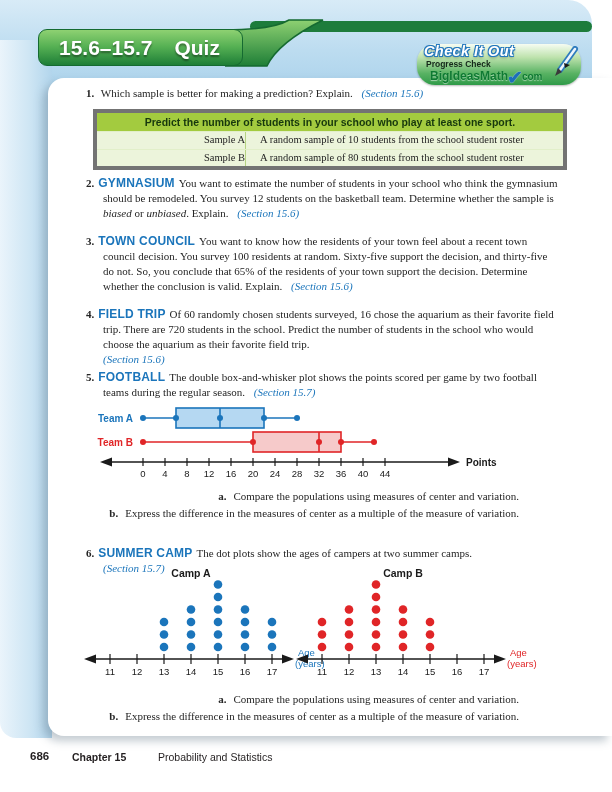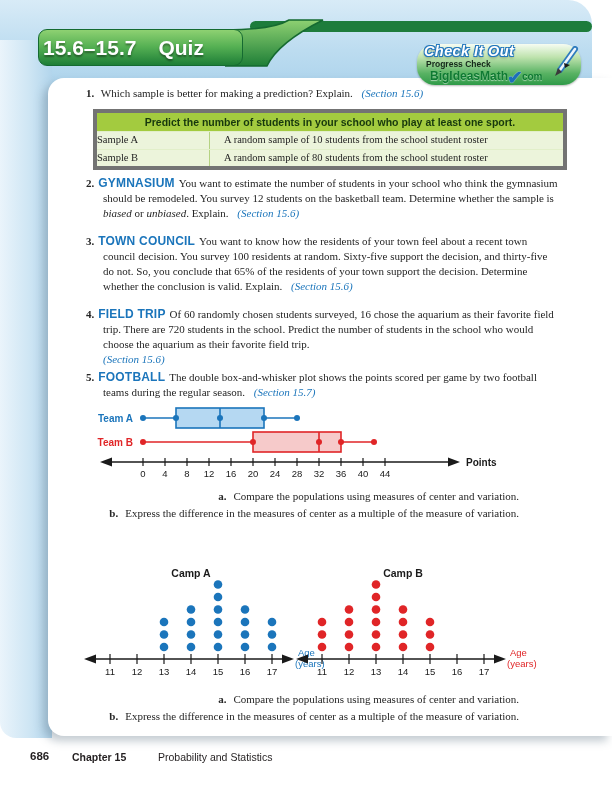--- a/index.html
+++ b/index.html
@@ -5,21 +5,21 @@
   html,body{margin:0;padding:0;}
   body{width:612px;height:792px;background:#ffffff;font-family:"Liberation Serif",serif;color:#252525;position:relative;overflow:hidden;}
   .page{position:absolute;left:0;top:0;width:612px;height:792px;overflow:hidden;}
 
   
   .blue-top{position:absolute;left:0;top:0;width:592px;height:84px;background:linear-gradient(180deg,#d8ebf7 0%,#bcdcf0 60%,#aed4ec 100%);border-radius:0 24px 0 0;}
   .blue-left{position:absolute;left:0;top:40px;width:52px;height:698px;background:linear-gradient(90deg,#eaf4fb 0%,#cfe6f4 55%,#b2d5ec 100%);border-radius:0 0 0 16px;}
   .panel{position:absolute;left:48px;top:78px;width:564px;height:658px;background:#ffffff;border-radius:16px 0 0 16px;box-shadow:-5px 5px 8px rgba(96,118,134,.38);}
   .greenbar{position:absolute;left:250px;top:21px;width:342px;height:11px;background:#1d7c3b;border-radius:6px;}
   .swoosh{position:absolute;left:225px;top:18px;}
-  .banner{position:absolute;left:38px;top:29px;width:205px;height:37px;background:linear-gradient(180deg,#8ed172 0%,#55b053 48%,#1e7e37 100%);border:1.5px solid #156a31;border-radius:9px;display:flex;align-items:center;padding-left:4px;box-sizing:border-box;font-family:"Liberation Sans",sans-serif;font-weight:bold;font-size:21px;color:#ffffff;text-shadow:0 1.5px 2px rgba(0,0,0,.4);}
+  .banner{position:absolute;left:38px;top:29px;width:205px;height:37px;background:linear-gradient(180deg,#8ed172 0%,#55b053 48%,#1e7e37 100%);border:1.5px solid #156a31;border-radius:9px;display:flex;align-items:center;padding-left:20px;box-sizing:border-box;font-family:"Liberation Sans",sans-serif;font-weight:bold;font-size:21px;color:#ffffff;text-shadow:0 1.5px 2px rgba(0,0,0,.4);}
   .banner .word{margin-left:22px;}
 
   
   .logo{position:absolute;left:417px;top:44px;width:164px;height:41px;border-radius:18px;background:linear-gradient(180deg,#f6fcf2 0%,#bfe3ae 32%,#58b263 72%,#2f9a48 100%);box-shadow:0 1px 2px rgba(0,0,0,.28);}
   .logo-line1{position:absolute;left:7px;top:-1px;font:italic 800 14.5px "Liberation Sans",sans-serif;color:#ffffff;letter-spacing:.4px;text-shadow:-1px -1px 0 #2377bd,1px -1px 0 #2377bd,-1px 1px 0 #2377bd,1px 1px 0 #2377bd,0 2px 3px rgba(0,0,0,.35);white-space:nowrap;}
   .logo-line2{position:absolute;left:9px;top:15px;font:700 8.5px "Liberation Sans",sans-serif;color:#15281a;}
   .logo-line3{position:absolute;left:13px;top:25px;font:700 12px "Liberation Sans",sans-serif;color:#0e7a32;white-space:nowrap;text-shadow:0 1px 1px rgba(255,255,255,.55);}
   .logo-check{display:inline-block;color:#1c6fb8;font-size:19px;line-height:10px;vertical-align:-4px;margin:0 -1px;text-shadow:0 0 1px #ffffff;}
   .logo-com{font-size:10px;}
   .pencil{position:absolute;right:2px;top:2px;}
@@ -30,21 +30,21 @@
   .topic{font-family:"Liberation Sans",sans-serif;font-weight:bold;color:#1b75bb;font-size:12px;letter-spacing:.2px;margin-right:4px;}
   .section{color:#1b75bb;font-style:italic;margin-left:6px;}
   .section.block{display:block;text-indent:0;margin-left:0;}
   .ab{position:absolute;width:400px;font-size:11px;line-height:15px;padding-left:18px;text-indent:-18px;text-align:right;}
   .abnum{font-weight:bold;margin-right:7px;}
 
   
   .tbl{position:absolute;left:93px;top:109px;width:466px;border:4px solid #737373;background:#ecf4db;font-size:10.5px;}
   .tbl-head{background:#a3cb3f;color:#17380d;font-family:"Liberation Sans",sans-serif;font-weight:bold;text-align:center;height:18px;line-height:18px;}
   .tbl-row{display:flex;height:16.5px;line-height:16.5px;border-top:1px solid #e2efc9;}
-  .tbl-c1{width:112px;text-align:left;border-right:1.5px solid #b5d282;}
+  .tbl-c1{width:112px;text-align:right;border-right:1.5px solid #b5d282;padding-left:36px;}
   .tbl-c2{flex:1;padding-left:14px;}
 
   .chart-svg{position:absolute;}
 
   
   .footer{position:absolute;top:750px;left:0;width:612px;font-family:"Liberation Sans",sans-serif;color:#231f20;}
   .f-page{position:absolute;left:30px;top:0;font-weight:bold;font-size:11.5px;}
   .f-chap{position:absolute;left:72px;top:1px;font-weight:bold;font-size:10.5px;}
   .f-title{position:absolute;left:158px;top:1px;font-size:10.5px;}
 </style>
@@ -172,20 +172,24 @@
       <text x="77" y="49.5" font-family="Liberation Sans, sans-serif" fill="#e02527" text-anchor="end" font-size="10" font-weight="600">Team B</text>
     </svg>
 
   <div class="ab" style="left:101px;top:489px">
     <span class="abnum">a.</span><span>Compare the populations using measures of center and variation.</span>
   </div>
   <div class="ab" style="left:101px;top:506px">
     <span class="abnum">b.</span><span>Express the difference in the measures of center as a multiple of the measure of variation.</span>
   </div>
 
+  <div class="q" style="left:86px;top:546px">
+    <span class="qnum">6.</span><span class="topic">SUMMER CAMP</span><span>The dot plots show the ages of campers at two summer camps.</span>
+    <span class="section block">(Section 15.7)</span>
+  </div>
 
   <svg id="dotplot-1" class="chart-svg" style="left:82px;top:561px" width="252" height="126">
       <text x="109" y="16" font-family="Liberation Sans, sans-serif" fill="#1a1a1a" text-anchor="middle" font-size="10.5" font-weight="bold">Camp A</text>
       <line x1="12" y1="98" x2="202" y2="98" stroke="#1a1a1a" stroke-width="1.4"></line>
       <path d="M2 98 L14 93.5 L14 102.5 Z" fill="#1a1a1a"></path>
       <path d="M212 98 L200 93.5 L200 102.5 Z" fill="#1a1a1a"></path>
       <line x1="28" y1="93" x2="28" y2="103" stroke="#1a1a1a" stroke-width="1.2"></line>
       <text x="28" y="114" font-family="Liberation Sans, sans-serif" fill="#1a1a1a" text-anchor="middle" font-size="9.5">11</text>
       <line x1="55" y1="93" x2="55" y2="103" stroke="#1a1a1a" stroke-width="1.2"></line>
       <text x="55" y="114" font-family="Liberation Sans, sans-serif" fill="#1a1a1a" text-anchor="middle" font-size="9.5">12</text>

